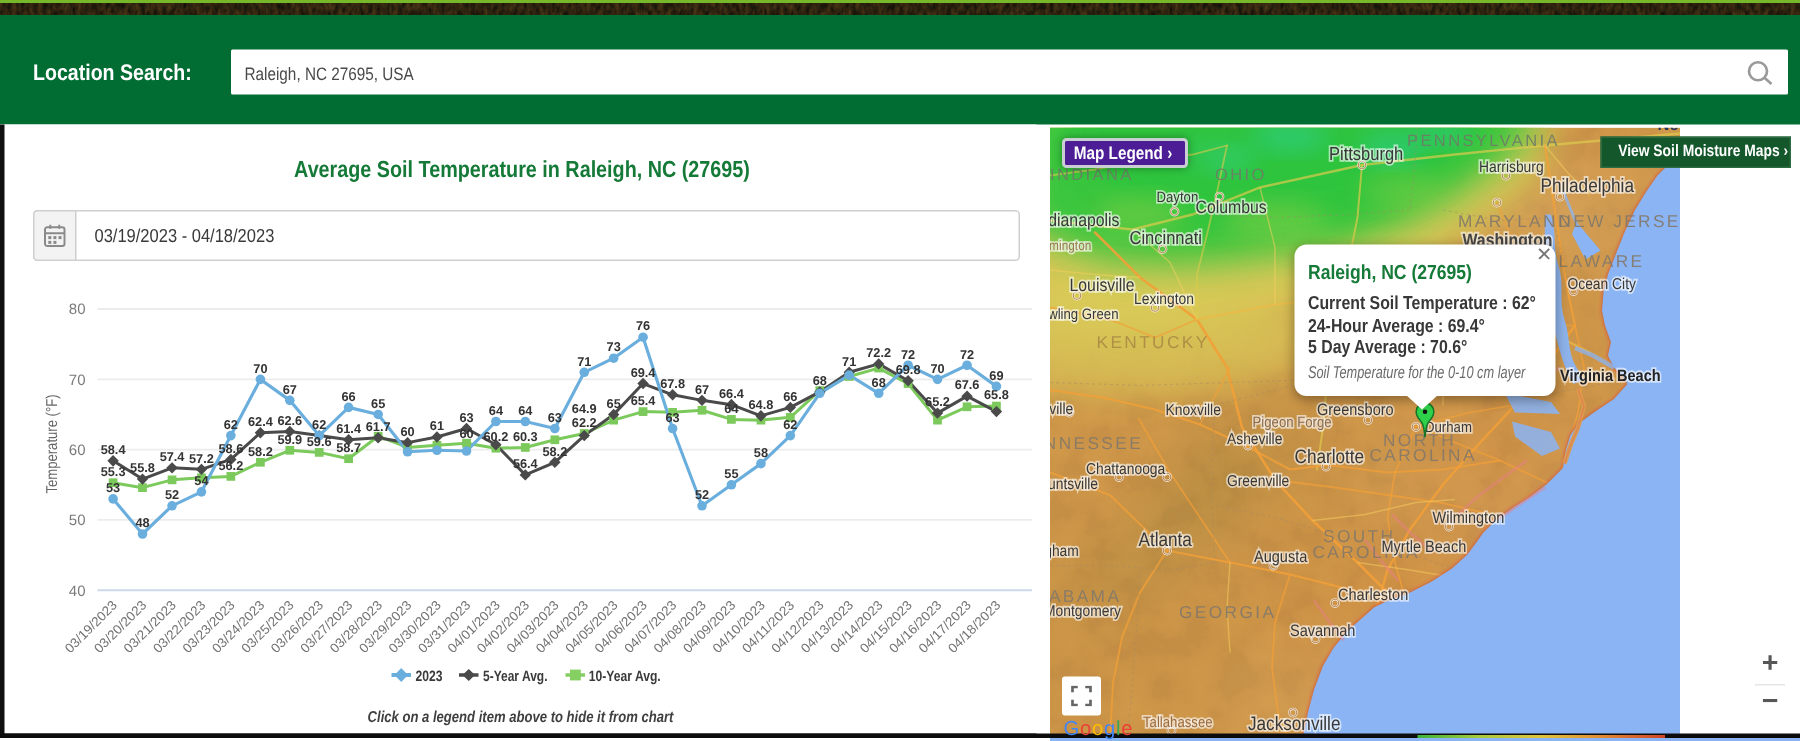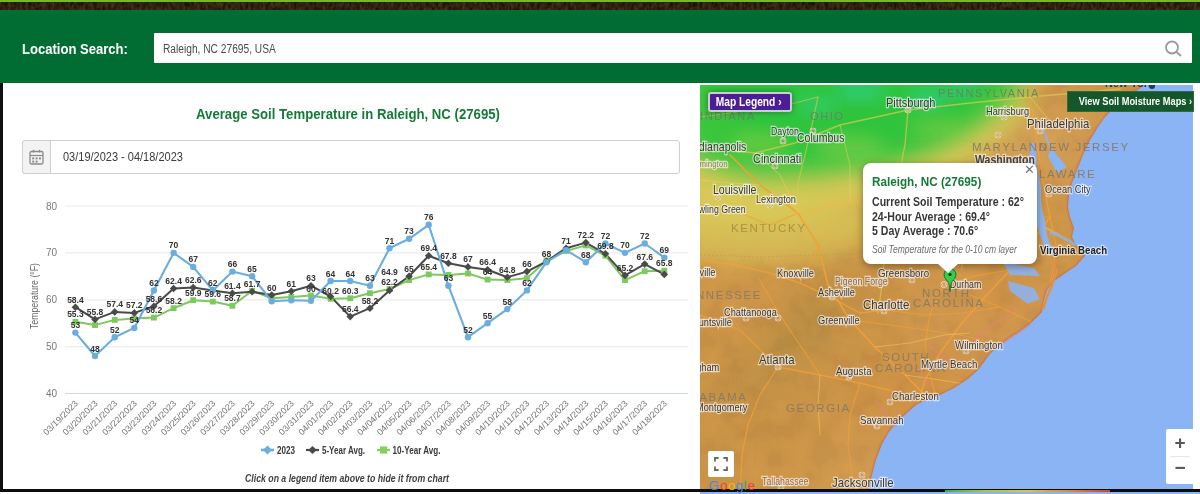--- a/index.html
+++ b/index.html
@@ -16,21 +16,21 @@
 #panel { left:0; top:83px; width:691px; height:409px; background:#fff;
   border-left:3px solid #101010; border-bottom:3px solid #101010; }
 #ctitle { left:3px; top:105px; width:690px; text-align:center; font-size:15.5px; font-weight:bold; color:#157a38;
   transform:scaleX(0.85); transform-origin:center; white-space:nowrap; }
 #datebox { left:22px; top:140px; width:658px; height:34px; border:1px solid #cfcfcf; border-radius:3px; background:#fff; }
 #calbox { left:22px; top:140px; width:29px; height:34px; background:#f3f3f3; border:1px solid #cfcfcf; border-radius:3px 0 0 3px; }
 #datetext { left:63px; top:150px; font-size:12.5px; color:#3a3a3a;
   transform:scaleX(0.88); transform-origin:left center; white-space:nowrap; }
 #caption { left:3px; top:472px; width:688px; text-align:center; font-size:10.5px; font-style:italic; font-weight:600; color:#3f3f3f;
   transform:scaleX(0.83); transform-origin:center; white-space:nowrap; }
-#map { left:700px; top:85px; width:493px; height:405px; overflow:hidden; }
+#map { left:700px; top:85px; width:420px; height:405px; overflow:hidden; }
 #mlbtn { left:708px; top:92px; width:84px; height:20px; background:#4c1d95; border:2px solid #c9ced2;
   color:#fff; font-size:12px; font-weight:bold; line-height:16px; border-radius:3px;
   box-shadow:0 0 6px rgba(0,0,0,0.35); }
 #mlbtn span { display:inline-block; transform:scaleX(0.85); transform-origin:center; white-space:nowrap; }
 #vsbtn { left:1067px; top:91px; width:127px; height:21px; background:#14572a; border:1px solid #2d6b40;
   color:#fff; font-size:11px; font-weight:bold; text-align:right; line-height:19px; }
 #vsbtn span { display:inline-block; transform:scaleX(0.84); transform-origin:center; white-space:nowrap; }
 #iw { left:863px; top:163px; width:174px; height:101px; background:#fff; border-radius:8px;
   box-shadow:0 2px 7px 1px rgba(0,0,0,0.3); }
 #iwnotch { left:937px; top:263px; width:0; height:0; border-left:11px solid transparent;

